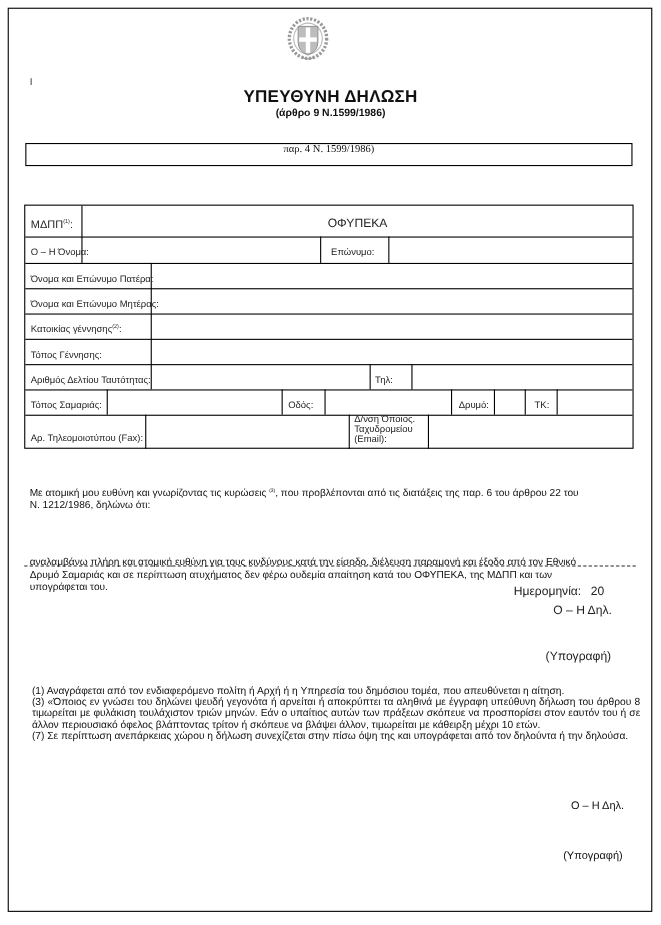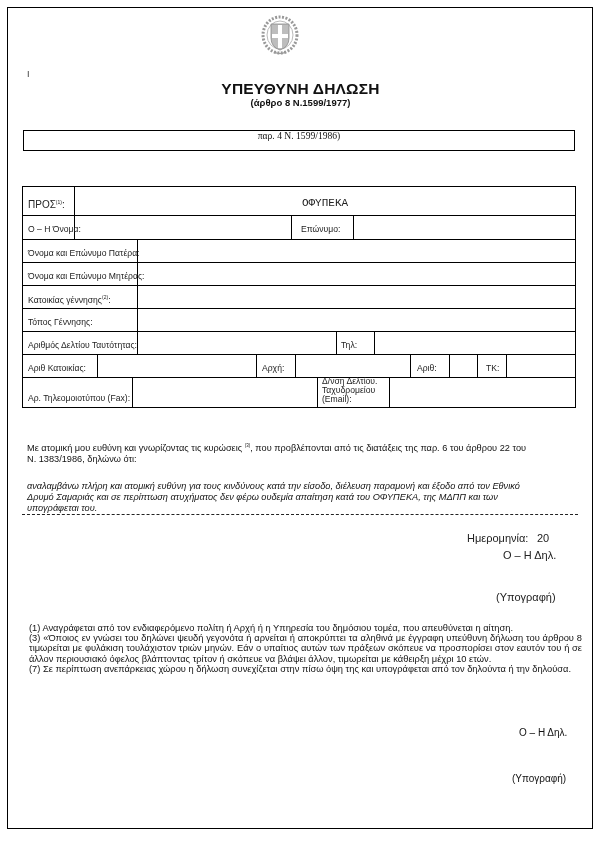--- a/index.html
+++ b/index.html
@@ -5,21 +5,21 @@
   html, body { margin:0; padding:0; background:#ffffff; }
   body { width:601px; height:841px; position:relative; overflow:hidden; font-family:"Liberation Sans", sans-serif; color:#111; }
   .page { position:absolute; left:7px; top:7px; width:586px; height:822px; border:1px solid #000; box-sizing:border-box; }
   .abs { position:absolute; }
   .emblem { left:260px; top:15px; width:40px; height:42px; }
   .cursor-mark { left:27px; top:69px; font-size:9px; color:#333; }
   .title { left:0; width:601px; top:80px; text-align:center; font-weight:bold; font-size:15.5px; letter-spacing:0.2px; }
   .subtitle { left:0; width:601px; top:97px; text-align:center; font-weight:bold; font-size:9.5px; }
   .notice { left:23px; top:130px; width:552px; height:21px; border:1px solid #000; box-sizing:border-box; font-family:"Liberation Serif", serif; font-size:9.6px; text-align:center; line-height:10px; padding-top:0px; }
   .form { left:22px; top:186px; width:554px; height:222px; border:1px solid #000; box-sizing:border-box; }
-  .cell { position:absolute; box-sizing:border-box; font-size:8.6px; color:#222;font-family:Liberation Mono, monospace; }
+  .cell { position:absolute; box-sizing:border-box; font-size:8.6px; color:#222; }
   .hl { position:absolute; height:0; border-top:1px solid #000; }
   .vl { position:absolute; width:0; border-left:1px solid #000; }
   .lbl { position:absolute; font-size:8.6px; color:#222; white-space:nowrap; }
   .lbl sup { font-size:5px; }
   .prose { font-size:9.2px; line-height:11px; color:#111; }
   .dashed { left:22px; top:514px; width:556px; border-top:1px dashed #222; height:0; }
   .footnotes { left:17px; top:623px; width:565px; font-size:9.3px; line-height:10.2px; color:#111; text-align:justify; }
   .footnotes div { margin:0;padding-left:12px; }
   .right-text { font-size:11px; color:#222; }
   .sig2 { font-size:10px; color:#111; }
@@ -36,39 +36,39 @@
     <path d="M11 9 H29 V23 Q29 32 20 35 Q11 32 11 23 Z" fill="#bdbdbd" stroke="#888" stroke-width="0.8"></path>
     <rect x="18" y="10" width="4" height="23" fill="#fff"></rect>
     <rect x="12" y="19" width="16" height="4" fill="#fff"></rect>
     <path d="M14 37 Q20 40 26 37" fill="none" stroke="#999" stroke-width="1.2"></path>
   </svg>
 </div>
 
 <div class="abs cursor-mark">I</div>
 
 <div class="abs title">ΥΠΕΥΘΥΝΗ ΔΗΛΩΣΗ</div>
-<div class="abs subtitle">(άρθρο 8 Ν.1599/1977)</div>
+<div class="abs subtitle">(άρθρο 9 Ν.1599/1986)</div>
 
 <div class="abs notice">
   <div>παρ. 4 Ν. 1599/1986)</div>
 </div>
 
 <div class="abs form">
 
   <div class="hl" style="left:0;top:28px;width:552px;"></div>
   <div class="hl" style="left:0;top:52px;width:552px;"></div>
   <div class="hl" style="left:0;top:75px;width:552px;"></div>
   <div class="hl" style="left:0;top:98px;width:552px;"></div>
   <div class="hl" style="left:0;top:121px;width:552px;"></div>
   <div class="hl" style="left:0;top:144px;width:552px;"></div>
   <div class="hl" style="left:0;top:167px;width:552px;"></div>
   <div class="hl" style="left:0;top:190px;width:552px;"></div>
 
   <div class="vl" style="left:51px;top:0;height:52px;"></div>
-  <div class="lbl" style="left:5px;top:12px;font-size:10px;"><span>ΠΡΟΣ</span><sup>(1)</sup><span>:</span></div>
+  <div class="lbl" style="left:5px;top:12px;font-size:10px;"><span>ΜΔΠΠ</span><sup>(1)</sup><span>:</span></div>
   <div class="cell" style="left:52px;top:0;width:500px;height:28px;text-align:center;font-size:11px;padding-top:10px;">ΟΦΥΠΕΚΑ</div>
 
   <div class="lbl" style="left:5px;top:37px;">Ο – Η Όνομα:</div>
   <div class="cell" style="left:52px;top:29px;width:216px;height:23px;"></div>
   <div class="vl" style="left:268px;top:28px;height:24px;"></div>
   <div class="lbl" style="left:278px;top:37px;">Επώνυμο:</div>
   <div class="vl" style="left:330px;top:28px;height:24px;"></div>
   <div class="cell" style="left:331px;top:29px;width:221px;height:23px;"></div>
 
   <div class="vl" style="left:114px;top:52px;height:92px;"></div>
@@ -85,55 +85,55 @@
   <div class="cell" style="left:115px;top:122px;width:437px;height:22px;"></div>
 
   <div class="vl" style="left:114px;top:144px;height:23px;"></div>
   <div class="lbl" style="left:5px;top:153px;">Αριθμός Δελτίου Ταυτότητας:</div>
   <div class="cell" style="left:115px;top:145px;width:198px;height:22px;"></div>
   <div class="vl" style="left:313px;top:144px;height:23px;"></div>
   <div class="lbl" style="left:318px;top:153px;">Τηλ:</div>
   <div class="vl" style="left:351px;top:144px;height:23px;"></div>
   <div class="cell" style="left:352px;top:145px;width:200px;height:22px;"></div>
 
-  <div class="lbl" style="left:5px;top:176px;">Αριθ Κατοικίας:</div>
+  <div class="lbl" style="left:5px;top:176px;">Τόπος Σαμαριάς:</div>
   <div class="vl" style="left:74px;top:167px;height:23px;"></div>
   <div class="cell" style="left:75px;top:168px;width:158px;height:22px;"></div>
   <div class="vl" style="left:233px;top:167px;height:23px;"></div>
-  <div class="lbl" style="left:239px;top:176px;">Αρχή:</div>
+  <div class="lbl" style="left:239px;top:176px;">Οδός:</div>
   <div class="vl" style="left:272px;top:167px;height:23px;"></div>
   <div class="cell" style="left:273px;top:168px;width:114px;height:22px;"></div>
   <div class="vl" style="left:387px;top:167px;height:23px;"></div>
-  <div class="lbl" style="left:394px;top:176px;">Αριθ:</div>
+  <div class="lbl" style="left:394px;top:176px;">Δρυμό:</div>
   <div class="vl" style="left:426px;top:167px;height:23px;"></div>
   <div class="cell" style="left:427px;top:168px;width:27px;height:22px;"></div>
   <div class="vl" style="left:454px;top:167px;height:23px;"></div>
   <div class="lbl" style="left:463px;top:176px;">ΤΚ:</div>
   <div class="vl" style="left:483px;top:167px;height:23px;"></div>
   <div class="cell" style="left:484px;top:168px;width:68px;height:22px;"></div>
 
   <div class="lbl" style="left:5px;top:206px;">Αρ. Τηλεομοιοτύπου (Fax):</div>
   <div class="vl" style="left:109px;top:190px;height:31px;"></div>
   <div class="cell" style="left:110px;top:191px;width:184px;height:30px;"></div>
   <div class="vl" style="left:294px;top:190px;height:31px;"></div>
   <div class="lbl" style="left:299px;top:190px;line-height:9px;">
-    <div>Δ/νση Δελτίου.</div>
+    <div>Δ/νση Όποιος.</div>
     <div>Ταχυδρομείου</div>
     <div>(Email):</div>
   </div>
   <div class="vl" style="left:366px;top:190px;height:31px;"></div>
   <div class="cell" style="left:367px;top:191px;width:185px;height:30px;"></div>
 </div>
 
 <div class="abs prose" style="left:27px;top:440px;width:560px;">
   <div><span>Με ατομική μου ευθύνη και γνωρίζοντας τις κυρώσεις </span><sup style="font-size:4.5px;">(3)</sup><span>, που προβλέπονται από τις διατάξεις της παρ. 6 του άρθρου 22 του</span></div>
-  <div>Ν. 1383/1986, δηλώνω ότι:</div>
+  <div>Ν. 1212/1986, δηλώνω ότι:</div>
 </div>
 
-<div class="abs prose" style="left:27px;top:481px;width:560px;font-style:italic;">
+<div class="abs prose" style="left:27px;top:506px;width:560px;">
   <div>αναλαμβάνω πλήρη και ατομική ευθύνη για τους κινδύνους κατά την είσοδο, διέλευση παραμονή και έξοδο από τον Εθνικό</div>
   <div>Δρυμό Σαμαριάς και σε περίπτωση ατυχήματος δεν φέρω ουδεμία απαίτηση κατά του ΟΦΥΠΕΚΑ, της ΜΔΠΠ και των</div>
   <div>υπογράφεται του.</div>
 </div>
 
 <div class="abs dashed"></div>
 
 <div class="abs right-text" style="left:467px;top:532px;">Ημερομηνία:</div>
 <div class="abs right-text" style="left:537px;top:532px;">20</div>
 <div class="abs right-text" style="left:503px;top:549px;">Ο – Η Δηλ.</div>

